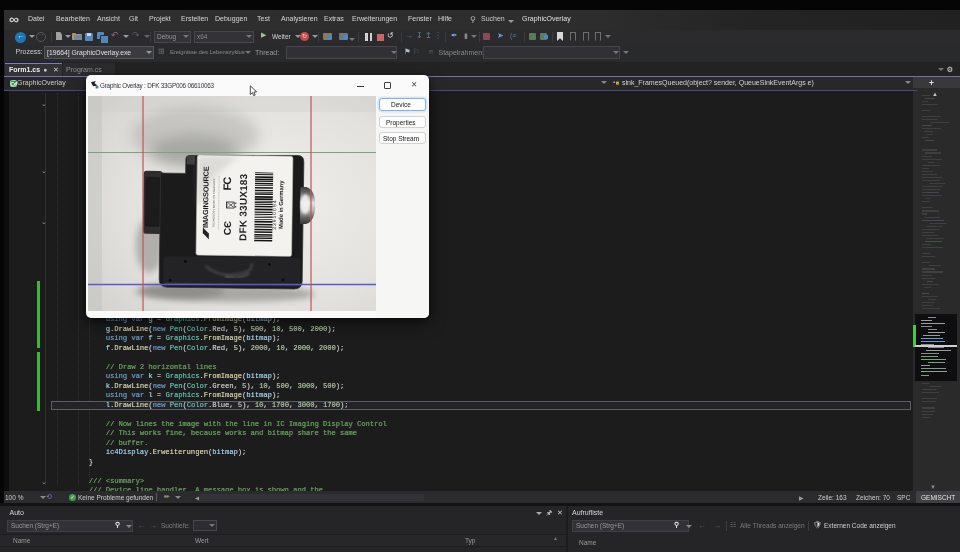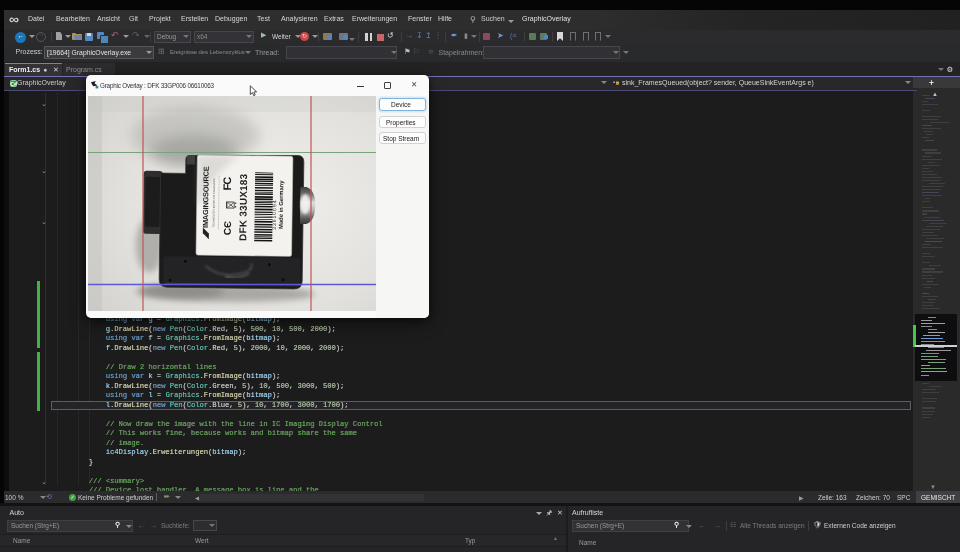--- a/index.html
+++ b/index.html
@@ -178,28 +178,28 @@
     <span style="color:#9cdcfe">g</span>.<span style="color:#dcdcaa">DrawLine</span>(<span style="color:#569cd6">new</span> <span style="color:#4ec9b0">Pen</span>(<span style="color:#4ec9b0">Color</span>.<span style="color:#d4d4d4">Red</span>, <span style="color:#b5cea8">5</span>), <span style="color:#b5cea8">500</span>, <span style="color:#b5cea8">10</span>, <span style="color:#b5cea8">500</span>, <span style="color:#b5cea8">2000</span>);
     <span style="color:#569cd6">using</span> <span style="color:#569cd6">var</span> <span style="color:#9cdcfe">f</span> = <span style="color:#4ec9b0">Graphics</span>.<span style="color:#dcdcaa">FromImage</span>(<span style="color:#9cdcfe">bitmap</span>);
     <span style="color:#9cdcfe">f</span>.<span style="color:#dcdcaa">DrawLine</span>(<span style="color:#569cd6">new</span> <span style="color:#4ec9b0">Pen</span>(<span style="color:#4ec9b0">Color</span>.<span style="color:#d4d4d4">Red</span>, <span style="color:#b5cea8">5</span>), <span style="color:#b5cea8">2000</span>, <span style="color:#b5cea8">10</span>, <span style="color:#b5cea8">2000</span>, <span style="color:#b5cea8">2000</span>);
 
     <span style="color:#57a64a">// Draw 2 horizontal lines</span>
     <span style="color:#569cd6">using</span> <span style="color:#569cd6">var</span> <span style="color:#9cdcfe">k</span> = <span style="color:#4ec9b0">Graphics</span>.<span style="color:#dcdcaa">FromImage</span>(<span style="color:#9cdcfe">bitmap</span>);
     <span style="color:#9cdcfe">k</span>.<span style="color:#dcdcaa">DrawLine</span>(<span style="color:#569cd6">new</span> <span style="color:#4ec9b0">Pen</span>(<span style="color:#4ec9b0">Color</span>.<span style="color:#d4d4d4">Green</span>, <span style="color:#b5cea8">5</span>), <span style="color:#b5cea8">10</span>, <span style="color:#b5cea8">500</span>, <span style="color:#b5cea8">3000</span>, <span style="color:#b5cea8">500</span>);
     <span style="color:#569cd6">using</span> <span style="color:#569cd6">var</span> <span style="color:#9cdcfe">l</span> = <span style="color:#4ec9b0">Graphics</span>.<span style="color:#dcdcaa">FromImage</span>(<span style="color:#9cdcfe">bitmap</span>);
     <span style="color:#9cdcfe">l</span>.<span style="color:#dcdcaa">DrawLine</span>(<span style="color:#569cd6">new</span> <span style="color:#4ec9b0">Pen</span>(<span style="color:#4ec9b0">Color</span>.<span style="color:#d4d4d4">Blue</span>, <span style="color:#b5cea8">5</span>), <span style="color:#b5cea8">10</span>, <span style="color:#b5cea8">1700</span>, <span style="color:#b5cea8">3000</span>, <span style="color:#b5cea8">1700</span>);
 
-    <span style="color:#57a64a">// Now draw the image with the line in IC Imaging Display Control</span>
+    <span style="color:#57a64a">// Now lines the image with the line in IC Imaging Display Control</span>
     <span style="color:#57a64a">// This works fine, because works and bitmap share the same</span>
-    <span style="color:#57a64a">// image.</span>
+    <span style="color:#57a64a">// buffer.</span>
     <span style="color:#9cdcfe">ic4Display</span>.<span style="color:#dcdcaa">Erweiterungen</span>(<span style="color:#9cdcfe">bitmap</span>);
 }
 
 <span style="color:#57a64a">/// &lt;summary&gt;</span>
-<span style="color:#57a64a">/// Device lost handler. A message box is line and the</span></div>
+<span style="color:#57a64a">/// Device line handler. A message box is shown and the</span></div>
 
 <div class="abs" style="left:909px;top:0;width:47px;height:403px;background:#2a2a2b;"></div>
 <div class="abs" style="left:911px;top:225.5px;width:42px;height:67px;background:#0e0e10;"></div>
 <div class="abs" style="left:909px;top:237px;width:3px;height:22px;background:#46c846;"></div>
 <div class="abs" style="left:911px;top:256.5px;width:42px;height:2px;background:#d0d0d0;"></div>
 <div class="abs" style="left:918.0px;top:6.5px;width:8.1px;height:1.2px;background:#3f3f40;"></div>
 <div class="abs" style="left:920.6px;top:9.6px;width:10.2px;height:1.2px;background:#45455a;"></div>
 <div class="abs" style="left:918.0px;top:12.6px;width:5.7px;height:1.2px;background:#3f3f40;"></div>
 <div class="abs" style="left:918.0px;top:15.7px;width:15.5px;height:1.2px;background:#3f3f40;"></div>
 <div class="abs" style="left:918.0px;top:21.8px;width:8.2px;height:1.2px;background:#3f3f40;"></div>

